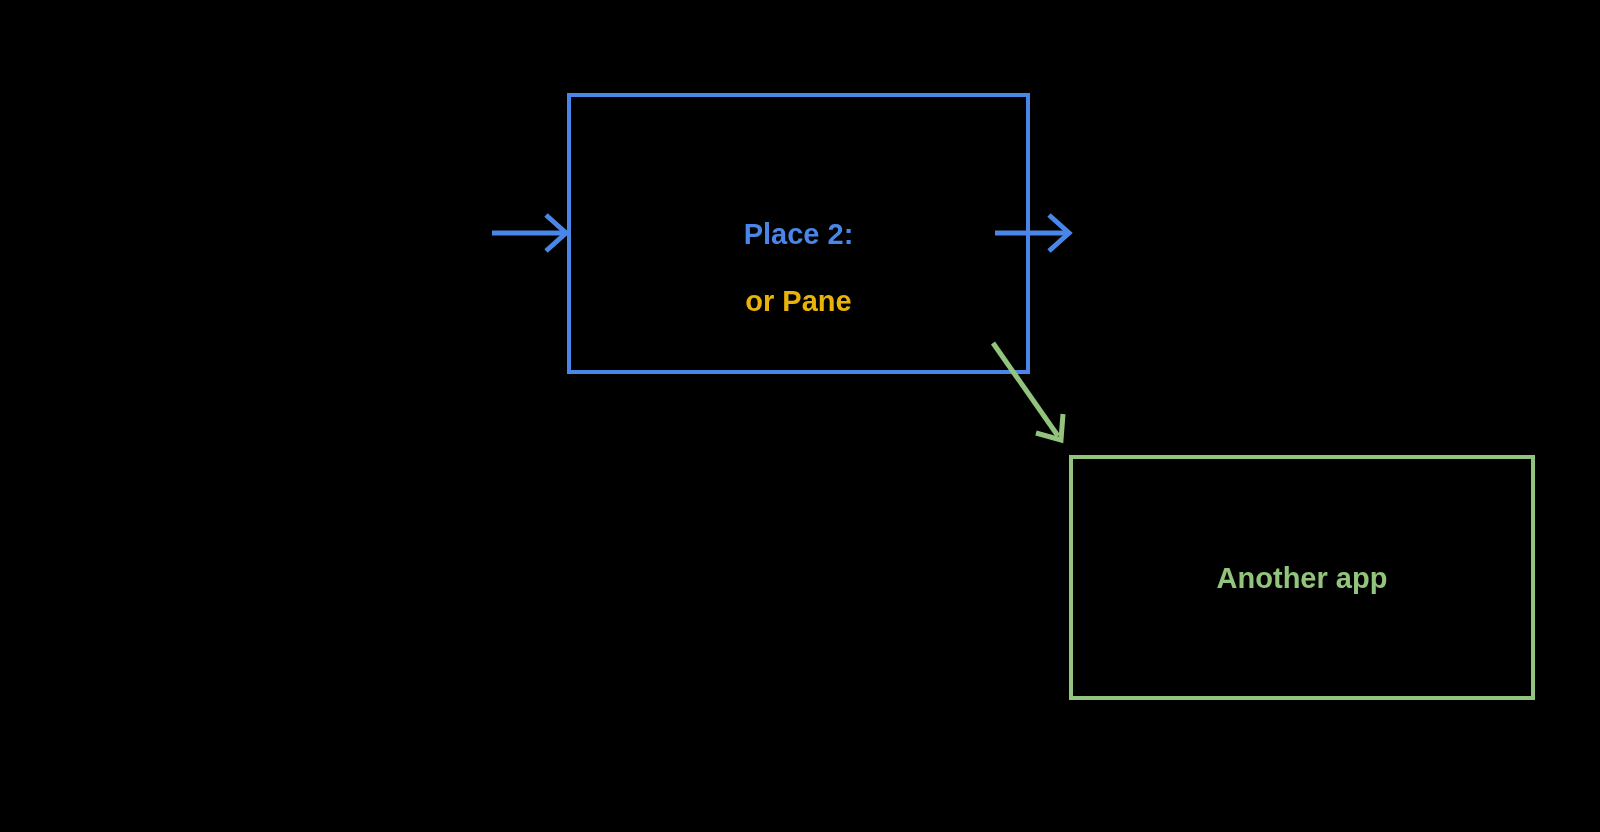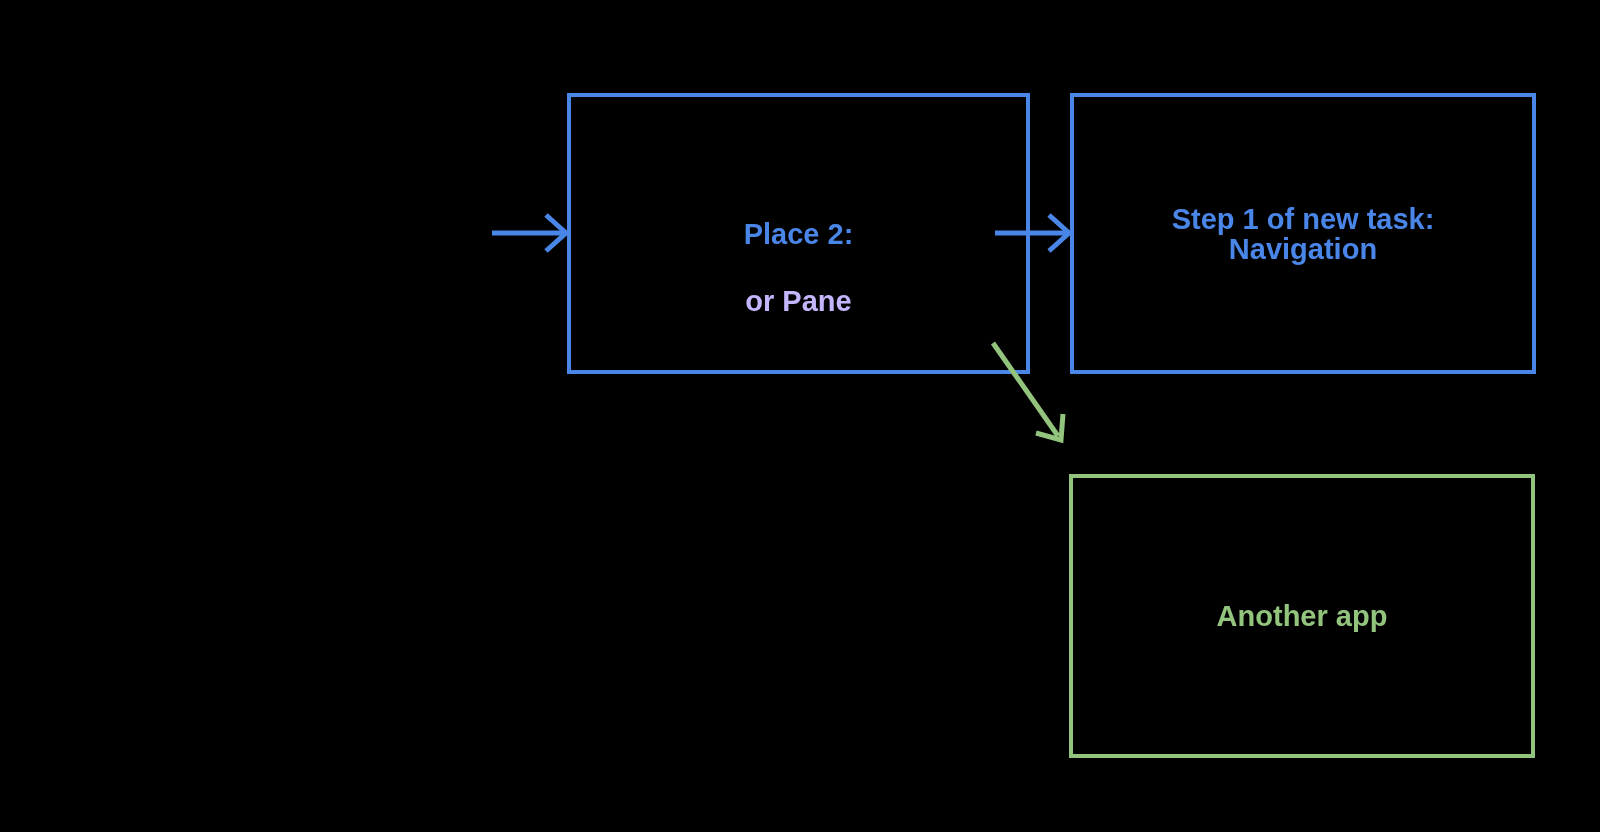--- a/index.html
+++ b/index.html
@@ -34,30 +34,30 @@
     text-align: center;
   }
   .box-label .line { display: block; }
 
   .sub-label {
     position: absolute;
     left: 0;
     right: 0;
     top: 189px;
     text-align: center;
-    color: #c4b5fd;
+    color: #eab308;
     font-size: 29px;
     line-height: 30px;
     font-weight: 700;
   }
 
   #box-step1       { left: 60px;   top: 93px;  width: 469px; height: 281px; }
   #box-step2       { left: 567px;  top: 93px;  width: 463px; height: 281px; }
   #box-step3       { left: 1070px; top: 93px;  width: 466px; height: 281px; }
-  #box-another-app { left: 1069px; top: 455px; width: 466px; height: 284px; margin-top: 19px; }
+  #box-another-app { left: 1069px; top: 455px; width: 466px; height: 245px; }
 
   .overlay {
     position: absolute;
     left: 0;
     top: 0;
     width: 1600px;
     height: 832px;
     pointer-events: none;
   }
   .overlay .shaft, .overlay .head {
@@ -75,26 +75,20 @@
 <div class="canvas">
 
 
   <div class="box blue" id="box-step2">
     <div class="box-label">
       <span class="line">Place 2:</span>
     </div>
     <div class="sub-label">or Pane</div>
   </div>
 
-  <div class="box blue" id="box-step3">
-    <div class="box-label">
-      <span class="line">Step 1 of new task:</span>
-      <span class="line">Navigation</span>
-    </div>
-  </div>
 
   <div class="box green" id="box-another-app">
     <div class="box-label">
       <span class="line">Another app</span>
     </div>
   </div>
 
   <svg class="overlay" viewBox="0 0 1600 832" xmlns="http://www.w3.org/2000/svg">
 
     <g>

